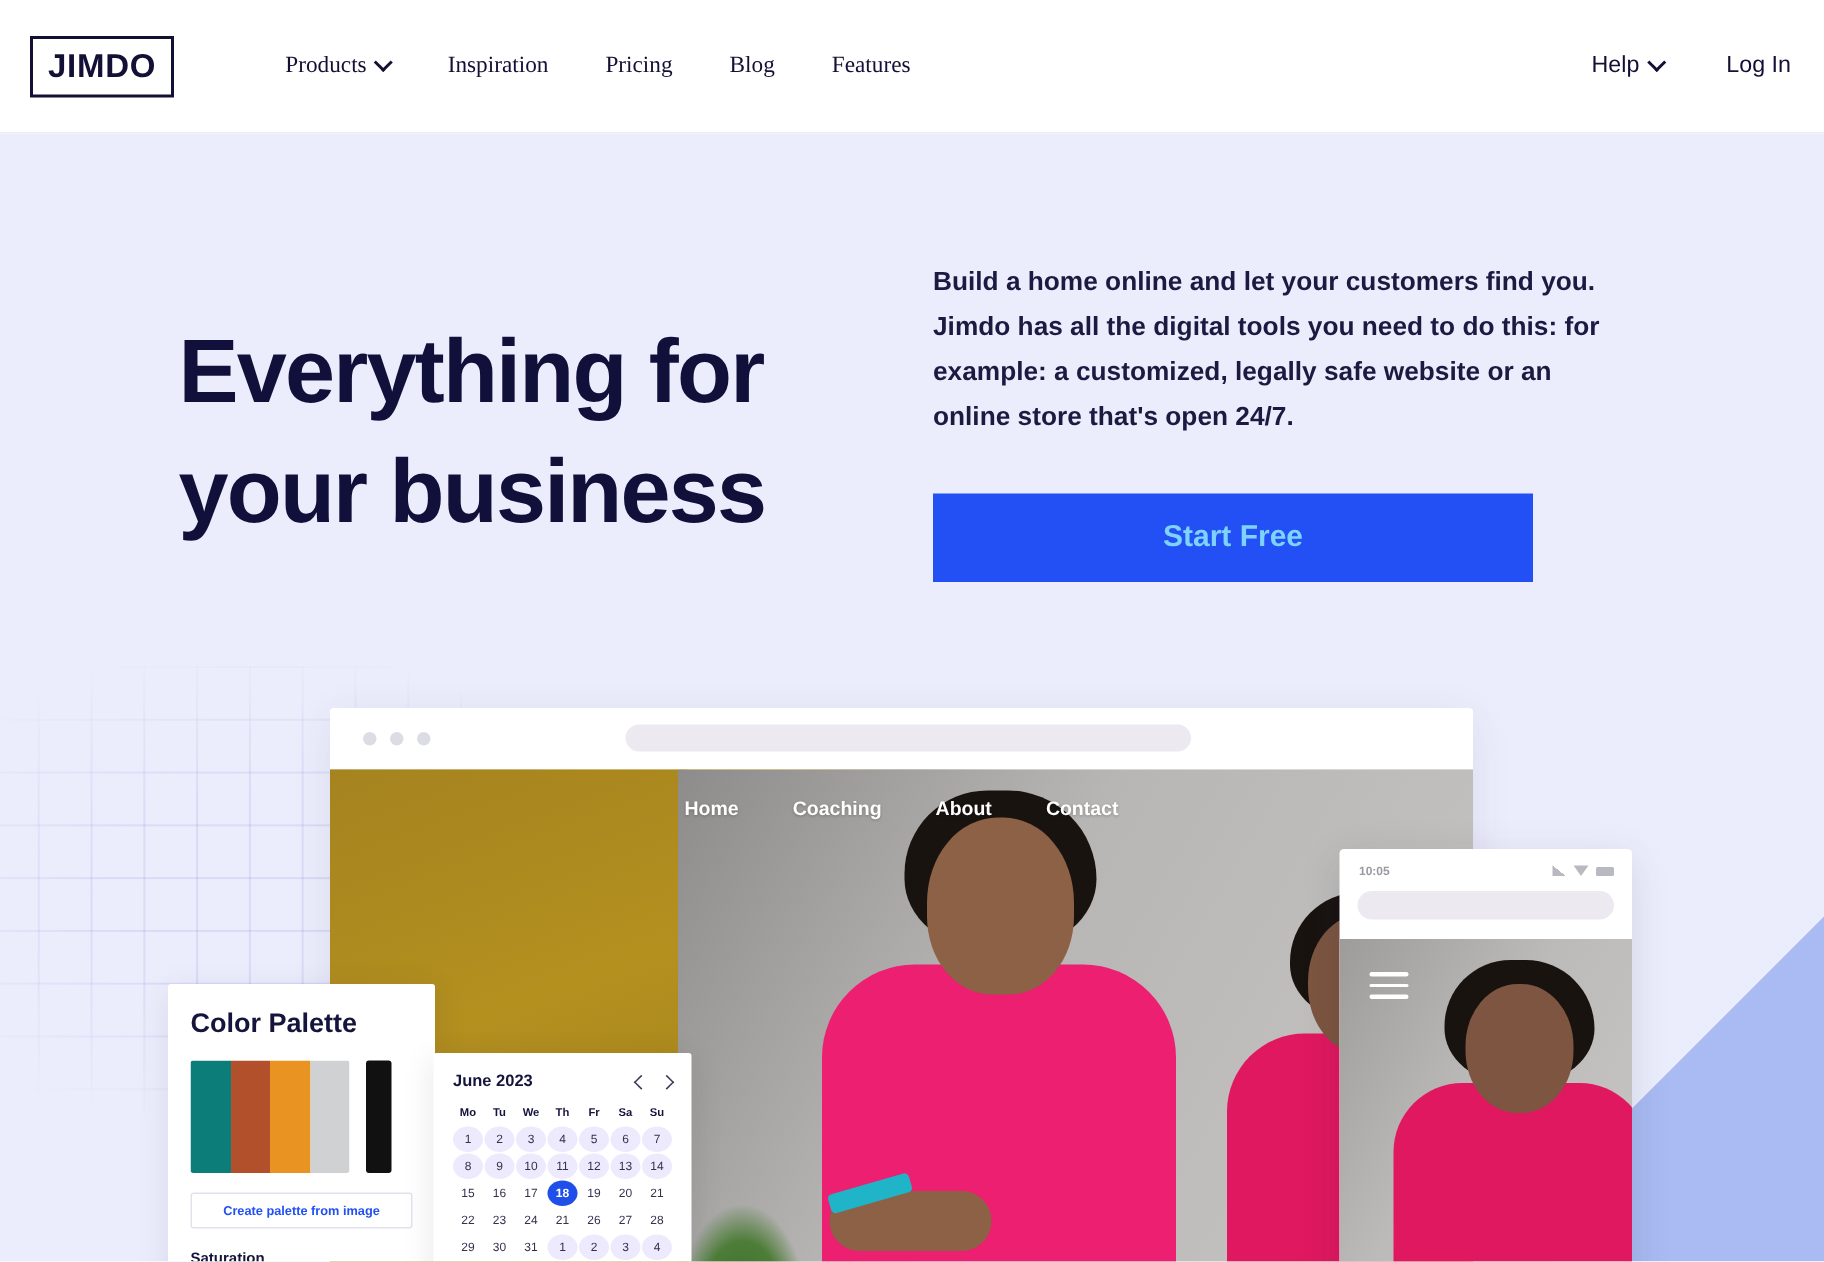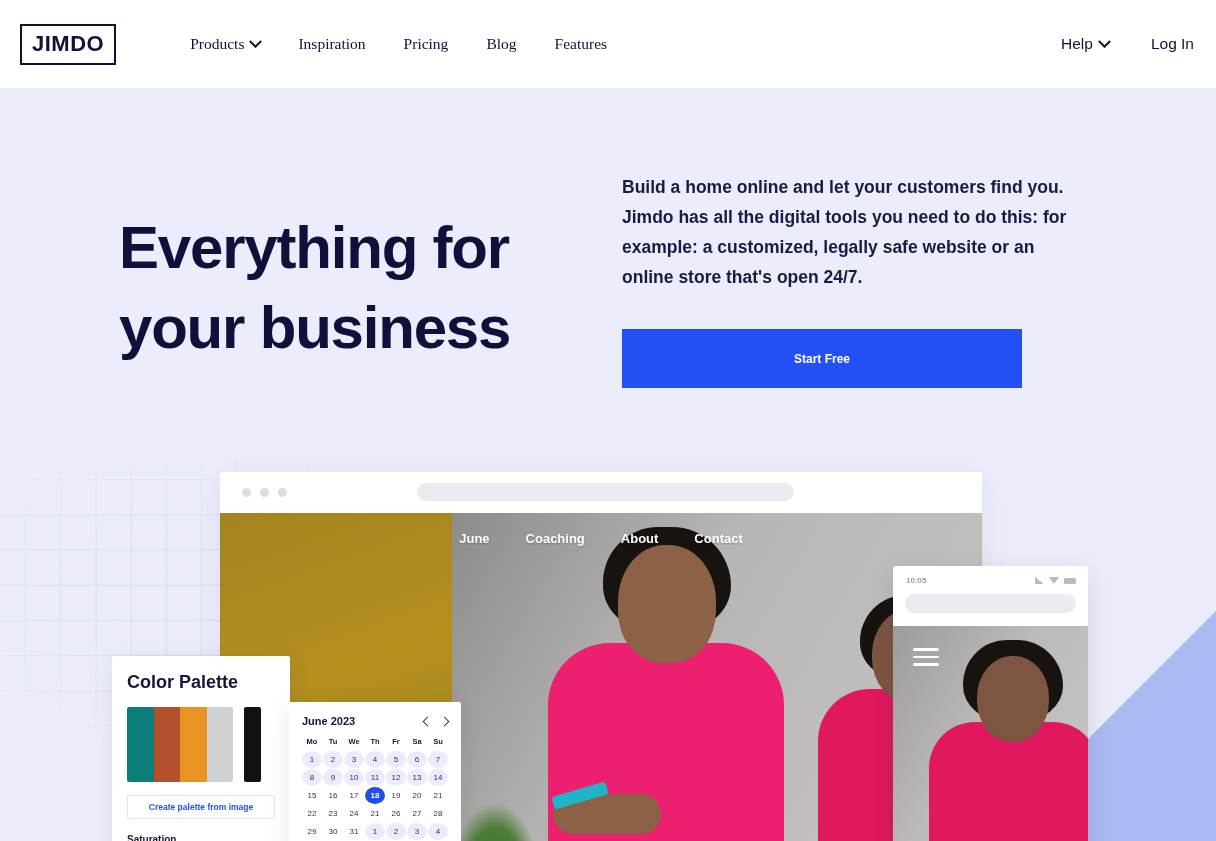--- a/index.html
+++ b/index.html
@@ -88,22 +88,22 @@
     width: 465px;
     font-size: 17.5px;
     line-height: 30px;
     color: #1b1b42;
     font-weight: bold;
   }
   .cta {
     position: absolute; left: 622px; top: 240px;
     width: 400px; height: 59px;
     background: #2250f4;
-    color: #ffffff;
-    font-size: 12px;
+    color: #7dd3fc;
+    font-size: 20px;
     font-weight: 600;
     border: none;
     cursor: pointer;
     font-family: inherit;
   }
 
   
   .browser {
     position: absolute; left: 220px; top: 383px;
     width: 762px; height: 400px;
@@ -346,21 +346,21 @@
           <div class="ph-body2"></div>
           <div class="ph-hair2"></div>
           <div class="ph-head2"></div>
           <div class="ph-body"></div>
           <div class="ph-hair"></div>
           <div class="ph-head"></div>
           <div class="ph-arm"></div>
           <div class="ph-marker"></div>
         </div>
         <div class="site-nav">
-          <span>June</span>
+          <span>Home</span>
           <span>Coaching</span>
           <span>About</span>
           <span>Contact</span>
         </div>
       </div>
     </div>
 
     <div class="phone">
       <div class="phone-status">
         <span class="phone-time">10:05</span>

